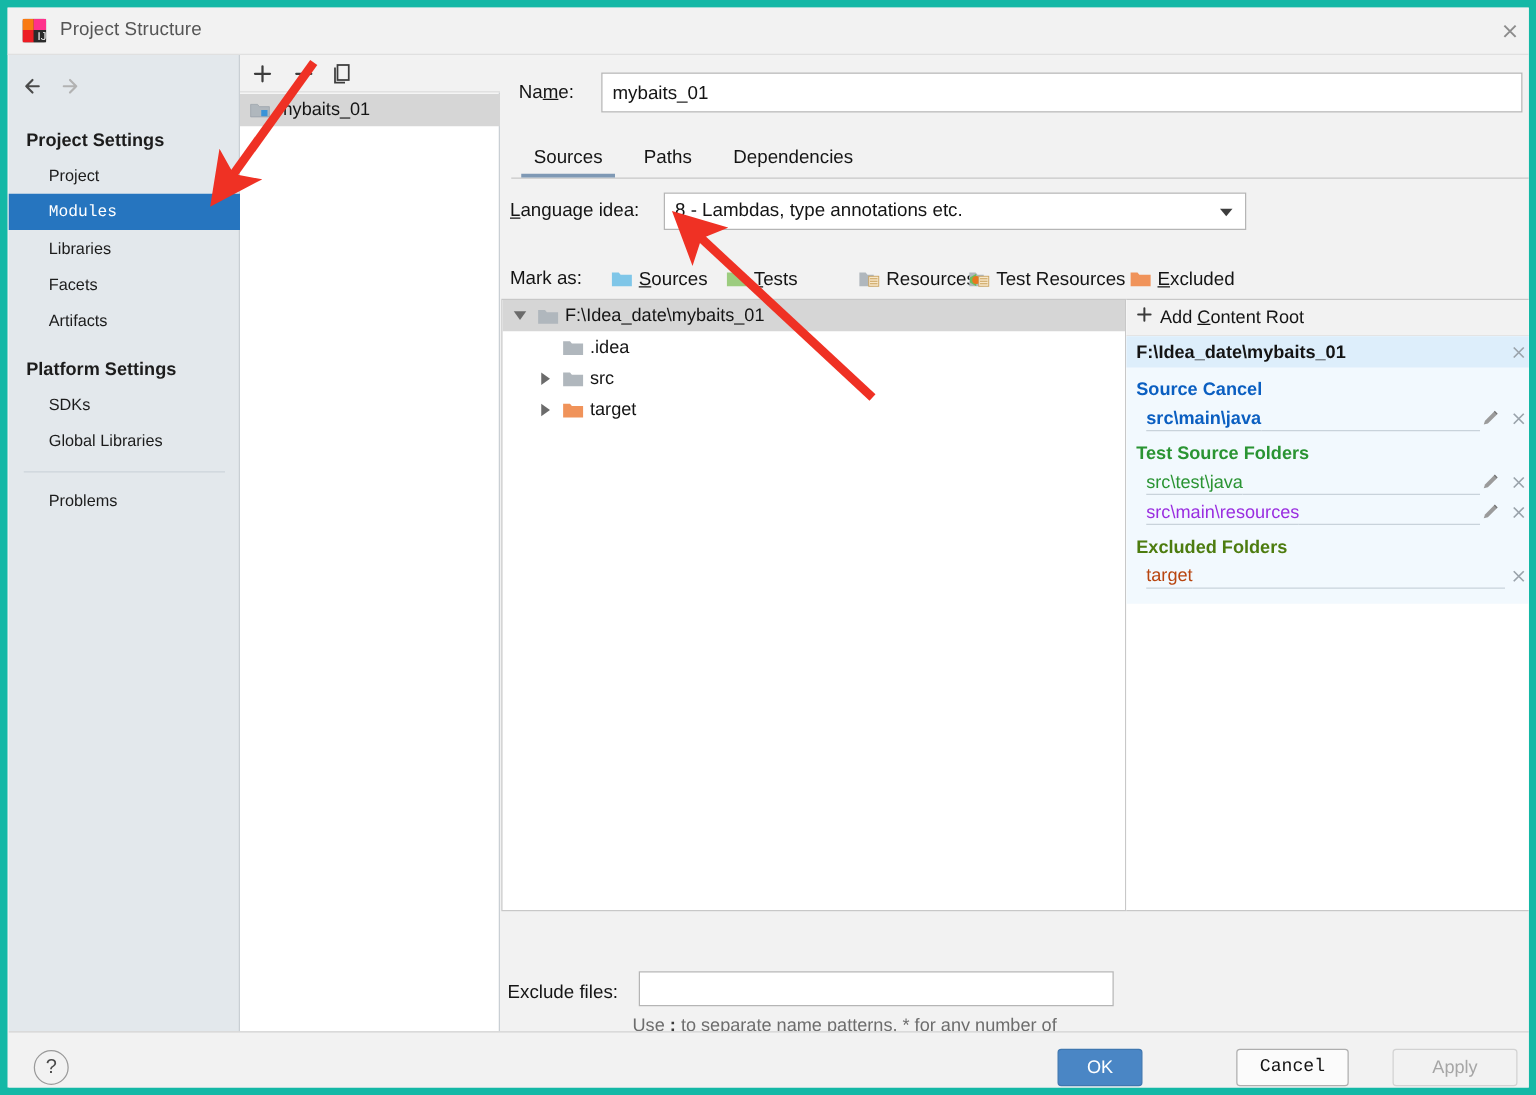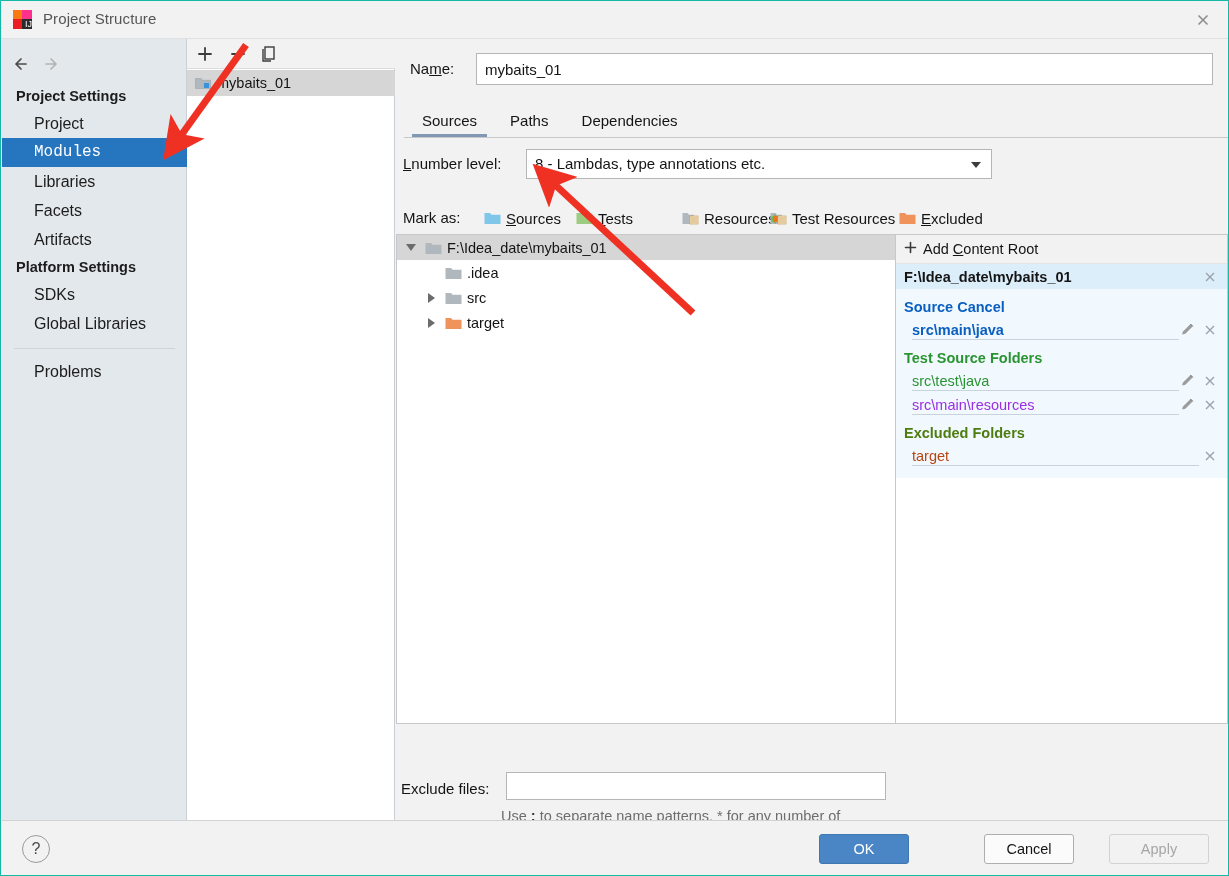--- a/index.html
+++ b/index.html
@@ -7,21 +7,21 @@
     margin: 0; padding: 0;
     width: 1229px; height: 876px;
     background: #ffffff;
     font-family: "Liberation Sans", sans-serif;
     overflow: hidden;
   }
   #app {
     position: relative;
     width: 1229px; height: 876px;
     background: #f2f2f2;
-    border: 1px solid #14b8a6;
+    border: 6px solid #14b8a6;
     overflow: hidden;
   }
 
   
   .titlebar {
     position: absolute; left: 0; top: 0; width: 1227px; height: 38px;
     background: #f2f2f2;
     border-bottom: 1px solid #e0e0e0;
   }
   .title-icon {
@@ -52,23 +52,24 @@
     cursor: pointer;
   }
   .nav-back { left: 10px; }
   .nav-fwd  { left: 40px; }
   .nav-back svg, .nav-fwd svg { display: block; }
 
   .side-list { position: absolute; left: 0; top: 44px; width: 185px; }
   .side-group {
     font-size: 14.5px; font-weight: bold; color: #1c1c1c;
     padding: 5px 0 5px 14px;
+    margin-top: 12px;
   }
   .side-item {
-    font-size: 16px; color: #1c1c1c;
+    font-size: 13px; color: #1c1c1c;
     padding: 5px 0 5px 32px;
     cursor: pointer;
     line-height: 19px;
   }
   .side-item.selected {
     background: #2675bf; color: #ffffff;
     width: 185px;
     font-family: Liberation Mono, monospace;
   }
   .side-sep {
@@ -289,26 +290,26 @@
   }
   .btn {
     position: absolute; top: 13px; height: 30px;
     font-size: 14.5px;
     border-radius: 3px;
     display: flex; align-items: center; justify-content: center;
     cursor: pointer;
     font-family: "Liberation Sans", sans-serif;
   }
   .btn-ok {
-    right: 320px; width: 90px;
+    right: 320px; width: 68px;
     background: #4a86c5; color: #ffffff; border: 1px solid #3f77b0;
   }
   .btn-cancel {
     right: 155px; width: 90px;
-    background: #fbfbfb; color: #141414; border: 1px solid #aeaeae;
+    background: #fbfbfb; color: #141414; border: 1px solid #aeaeae; font-family: Liberation Mono, monospace;
   }
   .btn-apply {
     right: 20px; width: 100px;
     background: #f2f2f2; color: #a6a6a6; border: 1px solid #d2d2d2;
   }
 
   
   .folder { display: inline-block; width: 16px; height: 14px; position: relative; flex: 0 0 auto; }
   .folder svg { display: block; }
 
@@ -407,21 +408,21 @@
       <input class="name-input" type="text" value="mybaits_01" style="">
     </div>
 
     <div class="tabs" id="tabs">
         <div class="tab active" style="left: 8px;">Sources</div>
         <div class="tab" style="left: 96.1px;">Paths</div>
         <div class="tab" style="left: 167.6px;">Dependencies</div>
       </div>
 
     <div class="lang-row">
-      <span class="lang-label"><u>L</u><span>number level:</span></span>
+      <span class="lang-label"><u>L</u><span>anguage idea:</span></span>
       <div class="lang-select">
         <span class="val">8 - Lambdas, type annotations etc.</span>
         <span class="caret"></span>
       </div>
     </div>
 
     <div class="markas">
       <span class="markas-label">Mark as:</span>
       <div id="markas-buttons" style="position:absolute;left:0;top:0;width:832px;height:24px;">
           <div class="mark-btn" style="left: 88px;">

